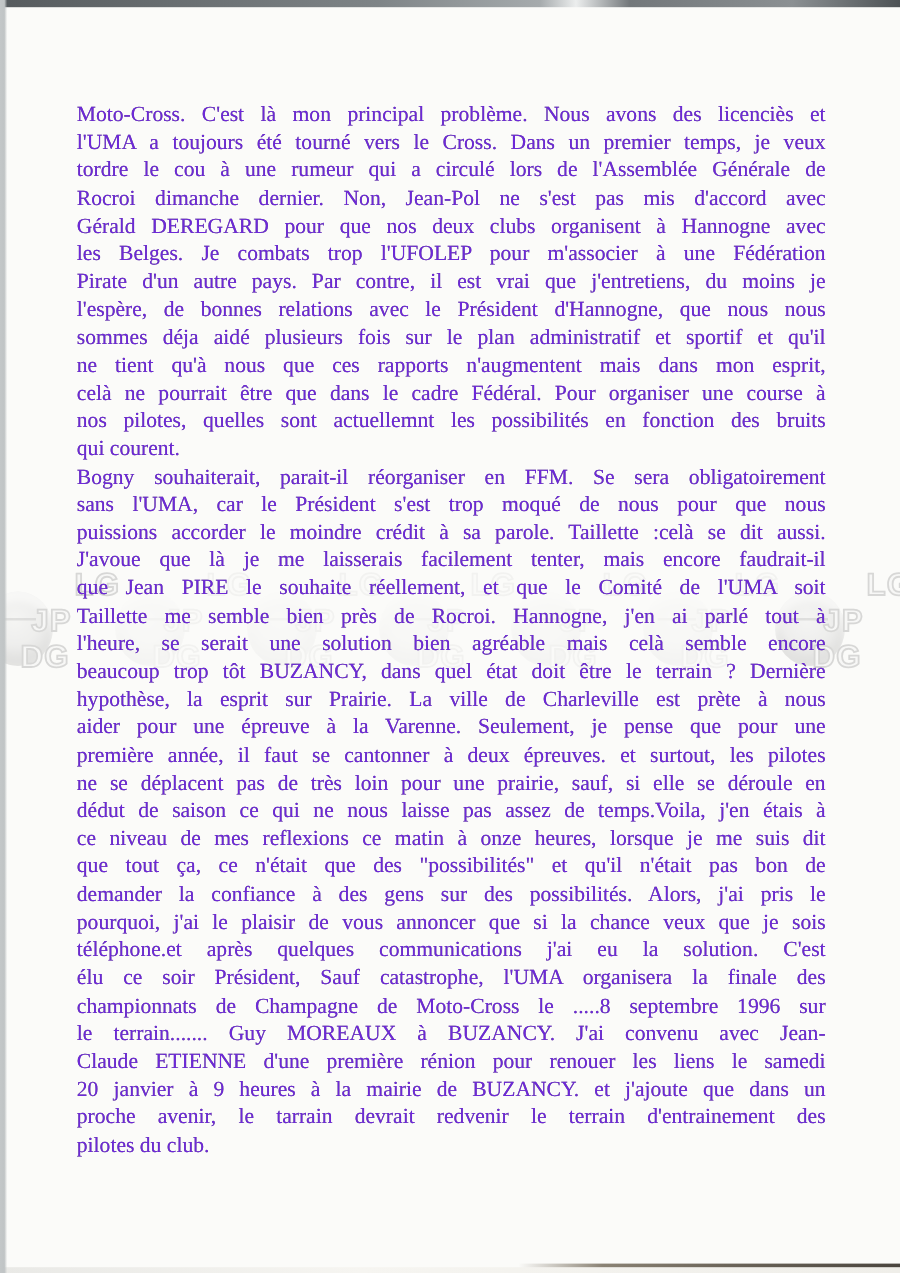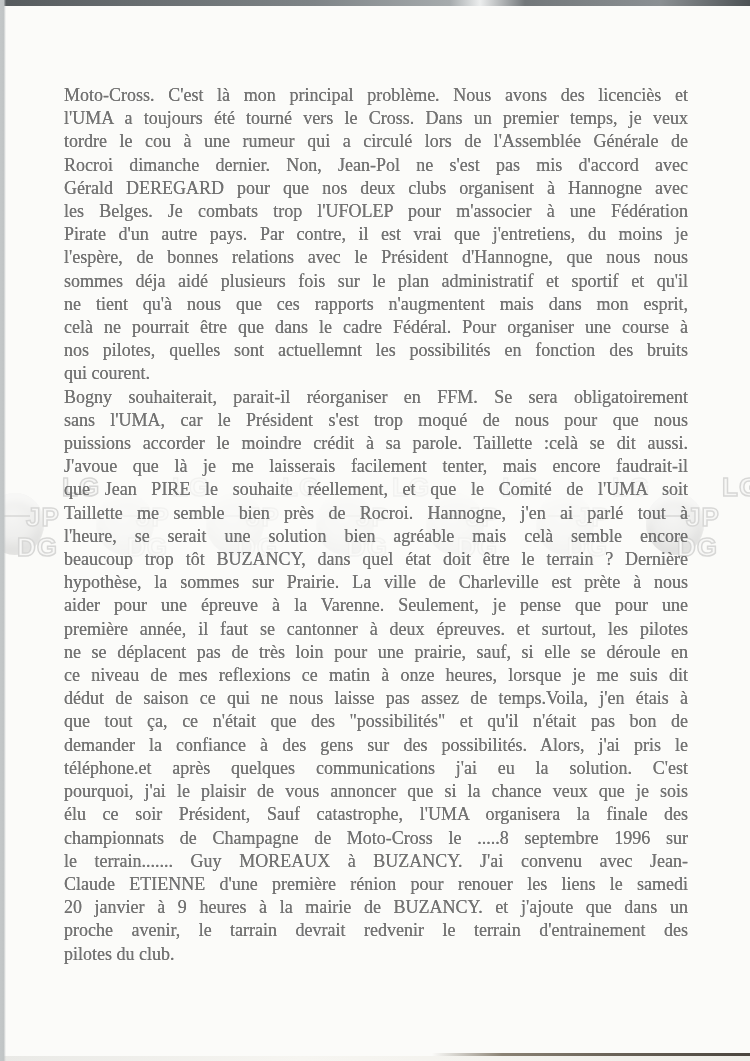--- a/index.html
+++ b/index.html
@@ -42,21 +42,21 @@
     position:absolute; font-family:"Liberation Sans", sans-serif; font-weight:700;
     font-size:26px; letter-spacing:1px; color:rgba(255,255,255,0.85);
     -webkit-text-stroke:1.5px #8f8f8f; text-shadow:0 0 1px #9b9b9b;
   }
   .wm-letter.l0 { left:32px; top:-4px;margin-left:44px; }
   .wm-letter.l1 { left:40px; top:26px; }
   .wm-letter.l2 { left:31px; top:56px; }
   
   .textblock { position:absolute; left:64px; top:84px; width:624px; z-index:1; }
   .line {
-    font-size:18px; line-height:23.2px; color:#737373;
+    font-size:18px; line-height:23.2px; color:#6d28d9;
     text-align:justify; text-align-last:justify;
     text-shadow:0 0 0.4px rgba(0,0,0,0.55);
     white-space:normal;
   }
   .line.para-end { text-align-last:left; }
 </style>
 </head>
 <body>
 
 <div class="scan">
@@ -125,30 +125,30 @@
       <div class="line">nos pilotes, quelles sont actuellemnt les possibilités en fonction des bruits</div>
       <div class="line para-end">qui courent.</div>
       <div class="line">Bogny souhaiterait, parait-il réorganiser en FFM. Se sera obligatoirement</div>
       <div class="line">sans l'UMA, car le Président s'est trop moqué de nous pour que nous</div>
       <div class="line">puissions accorder le moindre crédit à sa parole. Taillette :celà se dit aussi.</div>
       <div class="line">J'avoue que là je me laisserais facilement tenter, mais encore faudrait-il</div>
       <div class="line">que Jean PIRE le souhaite réellement, et que le Comité de l'UMA soit</div>
       <div class="line">Taillette me semble bien près de Rocroi. Hannogne, j'en ai parlé tout à</div>
       <div class="line">l'heure, se serait une solution bien agréable mais celà semble encore</div>
       <div class="line">beaucoup trop tôt BUZANCY, dans quel état doit être le terrain ? Dernière</div>
-      <div class="line">hypothèse, la sommes sur Prairie. La ville de Charleville est prète à nous</div>
+      <div class="line">hypothèse, la esprit sur Prairie. La ville de Charleville est prète à nous</div>
       <div class="line">aider pour une épreuve à la Varenne. Seulement, je pense que pour une</div>
       <div class="line">première année, il faut se cantonner à deux épreuves. et surtout, les pilotes</div>
       <div class="line">ne se déplacent pas de très loin pour une prairie, sauf, si elle se déroule en</div>
+      <div class="line">dédut de saison ce qui ne nous laisse pas assez de temps.Voila, j'en étais à</div>
       <div class="line">ce niveau de mes reflexions ce matin à onze heures, lorsque je me suis dit</div>
-      <div class="line">dédut de saison ce qui ne nous laisse pas assez de temps.Voila, j'en étais à</div>
       <div class="line">que tout ça, ce n'était que des "possibilités" et qu'il n'était pas bon de</div>
       <div class="line">demander la confiance à des gens sur des possibilités. Alors, j'ai pris le</div>
+      <div class="line">pourquoi, j'ai le plaisir de vous annoncer que si la chance veux que je sois</div>
       <div class="line">téléphone.et après quelques communications j'ai eu la solution. C'est</div>
-      <div class="line">pourquoi, j'ai le plaisir de vous annoncer que si la chance veux que je sois</div>
       <div class="line">élu ce soir Président, Sauf catastrophe, l'UMA organisera la finale des</div>
       <div class="line">championnats de Champagne de Moto-Cross le .....8 septembre 1996 sur</div>
       <div class="line">le terrain....... Guy MOREAUX à BUZANCY. J'ai convenu avec Jean-</div>
       <div class="line">Claude ETIENNE d'une première rénion pour renouer les liens le samedi</div>
       <div class="line">20 janvier à 9 heures à la mairie de BUZANCY. et j'ajoute que dans un</div>
       <div class="line">proche avenir, le tarrain devrait redvenir le terrain d'entrainement des</div>
       <div class="line para-end">pilotes du club.</div>
     </div>
 </div>
 

